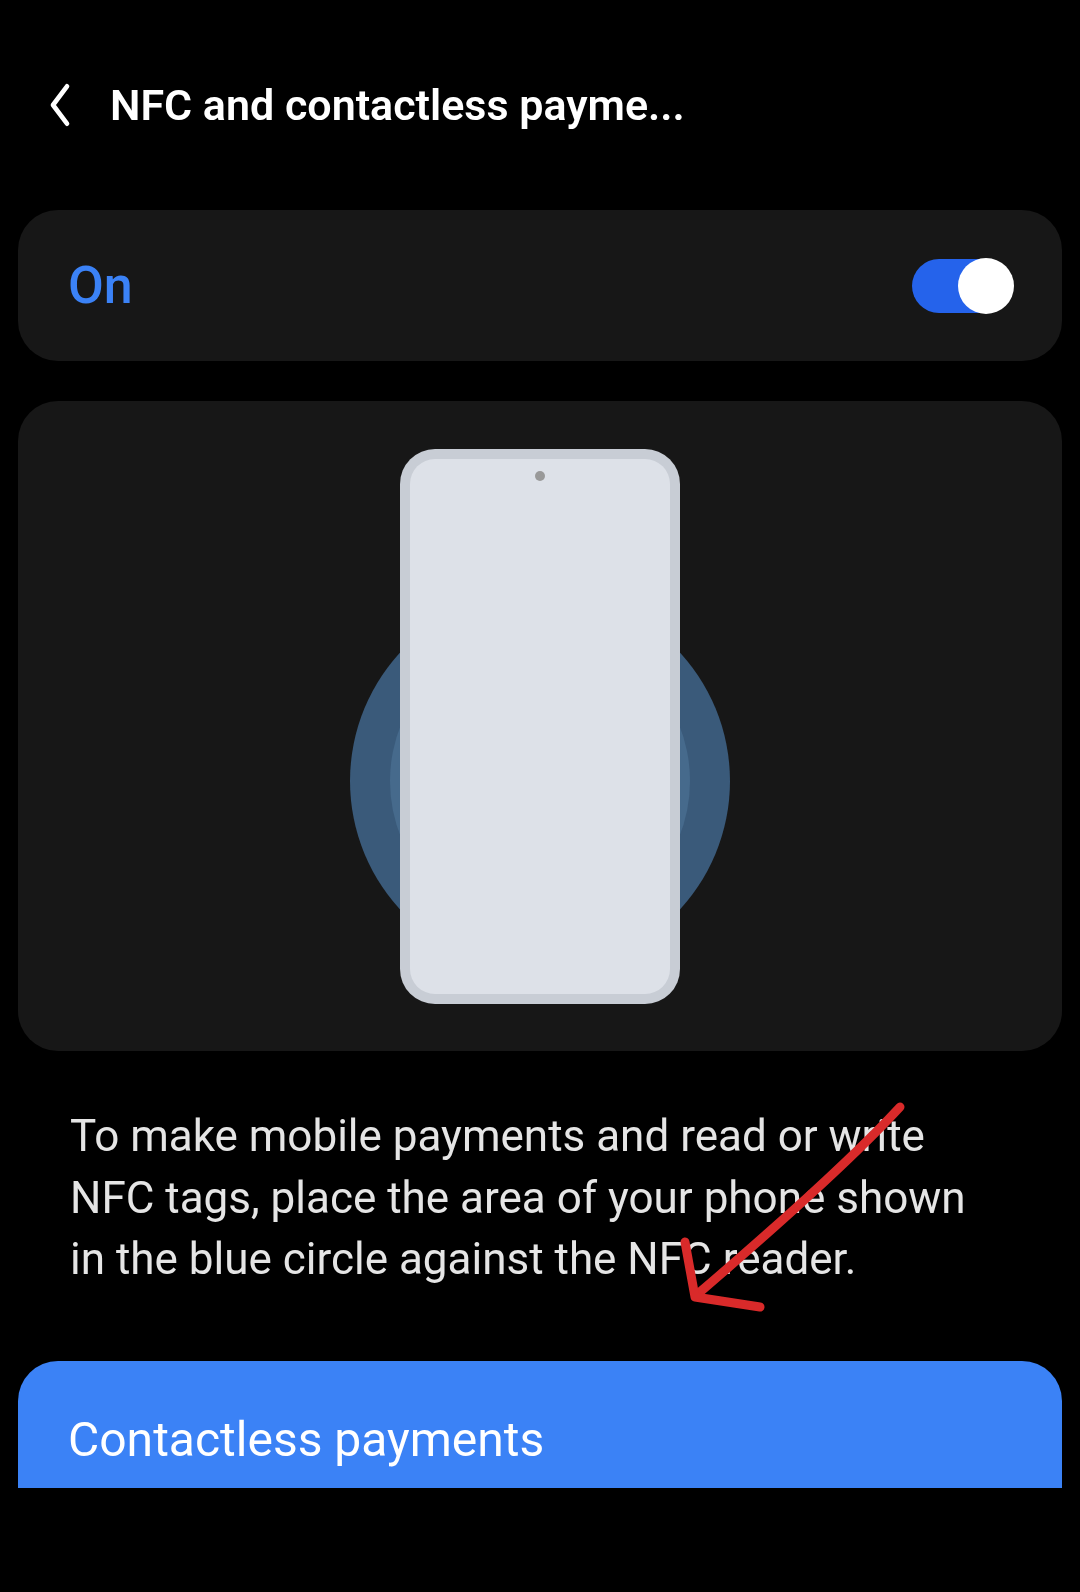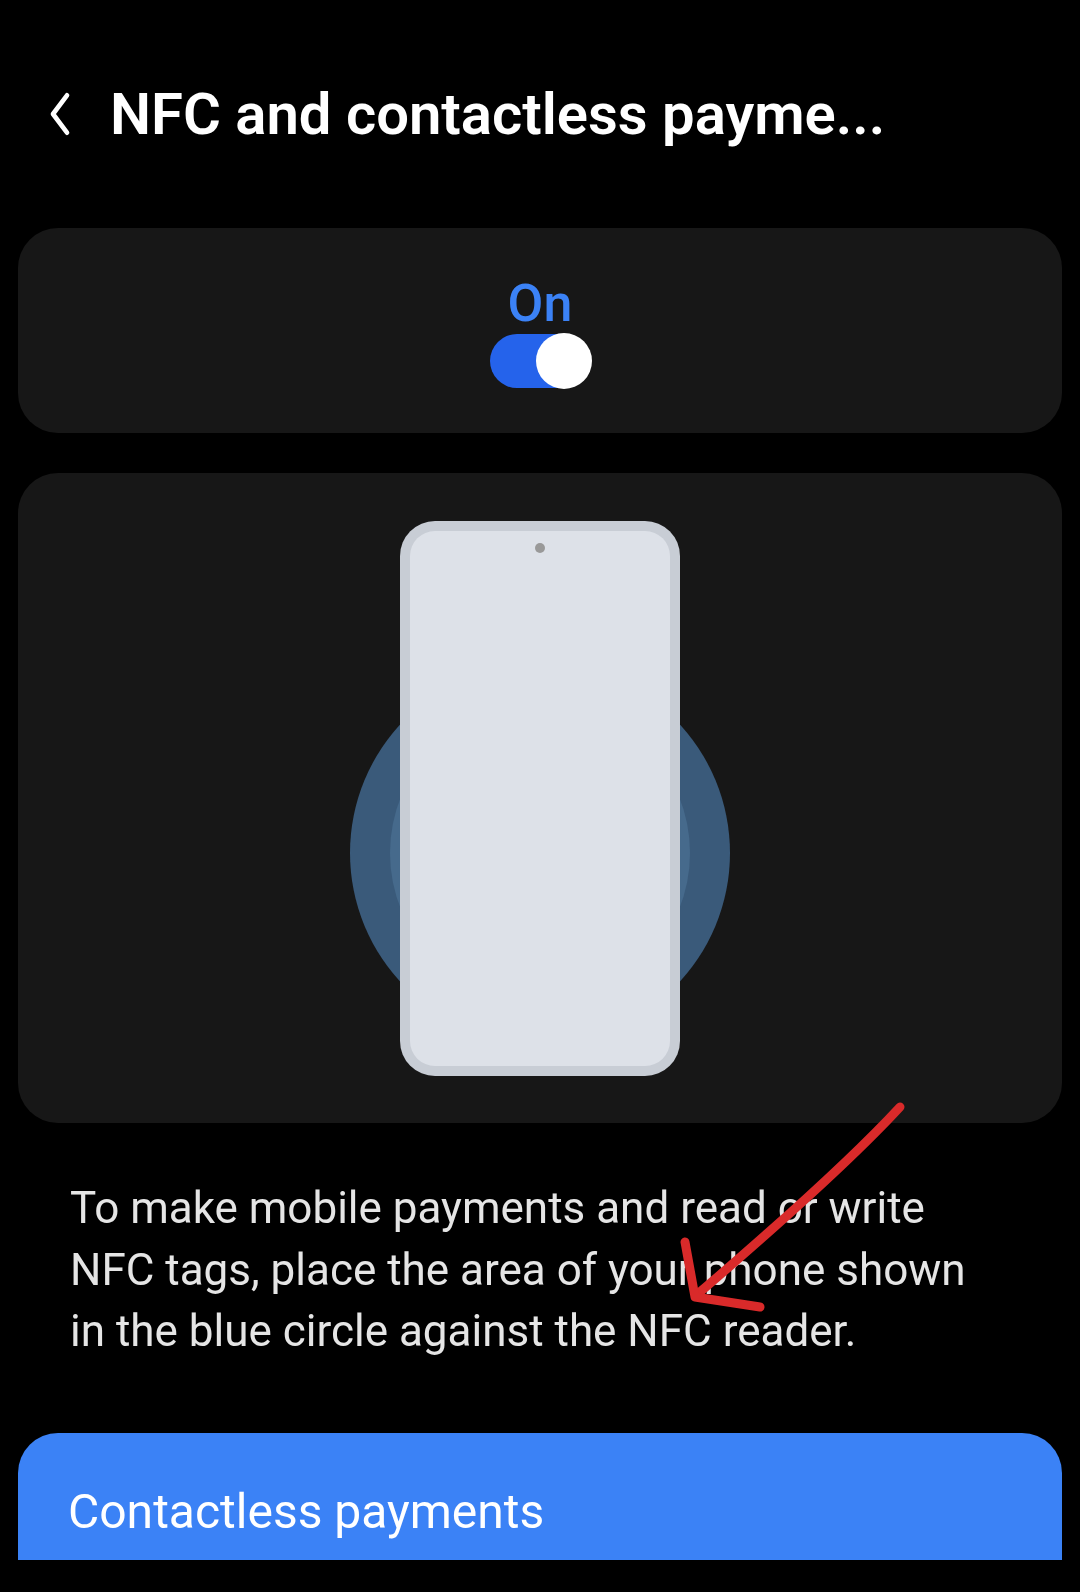--- a/index.html
+++ b/index.html
@@ -28,39 +28,38 @@
       display: flex;
       align-items: center;
       justify-content: center;
       cursor: pointer;
     }
     .back-icon svg {
       width: 28px;
       height: 48px;
     }
     .page-title {
-      font-size: 58px;
+      font-size: 43px;
       font-weight: 600;
       color: #ffffff;
       white-space: nowrap;
       overflow: hidden;
       text-overflow: ellipsis;
       flex: 1;
     }
     .card {
       background: #171717;
       border-radius: 40px;
       margin: 40px 18px 0 18px;
     }
     .toggle-card {
       padding: 45px 50px;
       display: flex;
       align-items: center;
       justify-content: space-between;
-      flex-direction: column;
     }
     .toggle-label {
       font-size: 52px;
       font-weight: 500;
       color: #3b82f6;
     }
     .toggle-switch {
       width: 100px;
       height: 54px;
       background: #2563eb;

